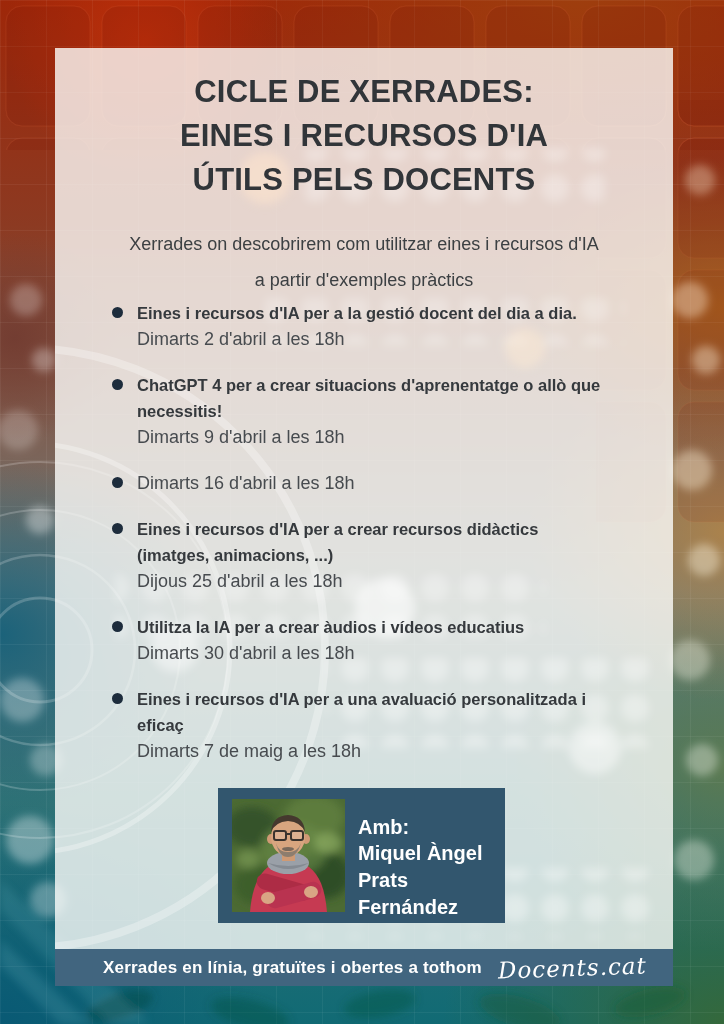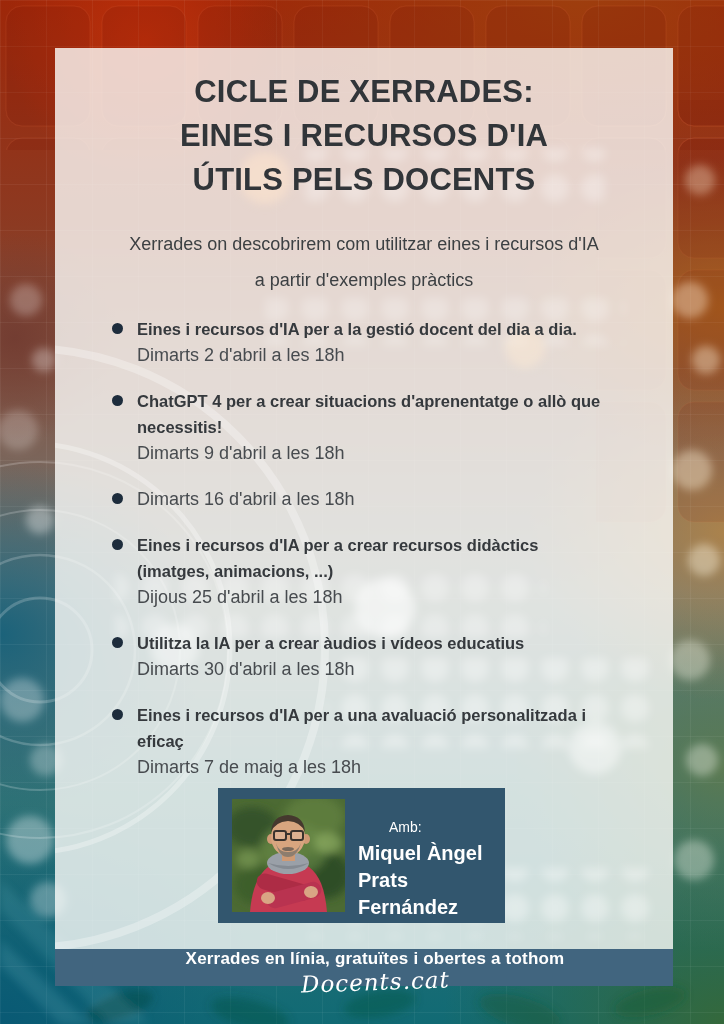--- a/index.html
+++ b/index.html
@@ -28,42 +28,42 @@
   .main-title{
     position:absolute;top:22px;left:0;width:100%;text-align:center;
     font-size:31px;font-weight:bold;line-height:44px;letter-spacing:0.2px;
     color:#313539;white-space:pre-line;
   }
   .subtitle{
     position:absolute;top:178px;left:0;width:100%;text-align:center;
     font-size:18px;line-height:36px;color:#3c4043;white-space:pre-line;
   }
   .talk-list{
-    position:absolute;top:268px;left:57px;width:530px;
+    position:absolute;top:252px;left:57px;width:530px;
     list-style:none;margin:0;padding:0;
   }
   .talk-item{position:relative;padding-left:25px;margin-bottom:20px;width:520px;}
   .talk-bullet{
     position:absolute;left:0;top:7px;width:11px;height:11px;border-radius:50%;
     background:#1d2c3c;
   }
   .talk-title{font-size:16.5px;font-weight:bold;line-height:26px;color:#35393d;white-space:pre-line;}
   .talk-date{font-size:18px;line-height:26px;color:#474b4f;}
   .speaker-box{
     position:absolute;left:163px;top:740px;width:287px;height:135px;
     background:#32566e;
   }
   .speaker-photo{position:absolute;left:14px;top:11px;width:113px;height:113px;}
   .speaker-text{position:absolute;left:140px;top:26px;color:#ffffff;}
-  .speaker-intro{font-size:14px;line-height:26px;font-weight:normal;margin-left:31px;}
+  .speaker-intro{font-size:20px;line-height:26px;font-weight:bold;}
   .speaker-name{font-size:20px;font-weight:bold;line-height:27px;white-space:pre-line;}
   .footer-bar{
     position:absolute;left:55px;top:949px;width:618px;height:37px;z-index:2;
     background:#41657f;display:flex;align-items:center;justify-content:space-between;
-    padding:0 26px 0 48px;box-sizing:border-box;flex-direction:column;
+    padding:0 26px 0 48px;box-sizing:border-box;
   }
   .footer-text{color:#ffffff;font-size:17px;font-weight:bold;letter-spacing:0.2px;}
   .footer-brand{
     color:#ffffff;font-family:"DejaVu Serif",serif;font-style:italic;
     font-size:23px;letter-spacing:1px;transform:rotate(-2deg);
   }
 </style>
 </head>
 <body>
 

